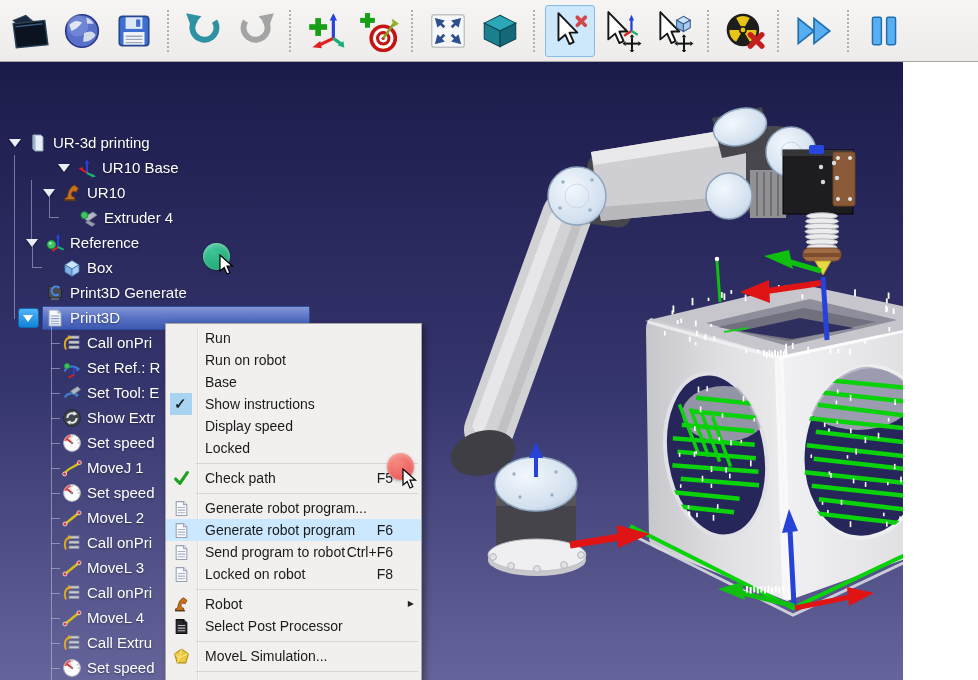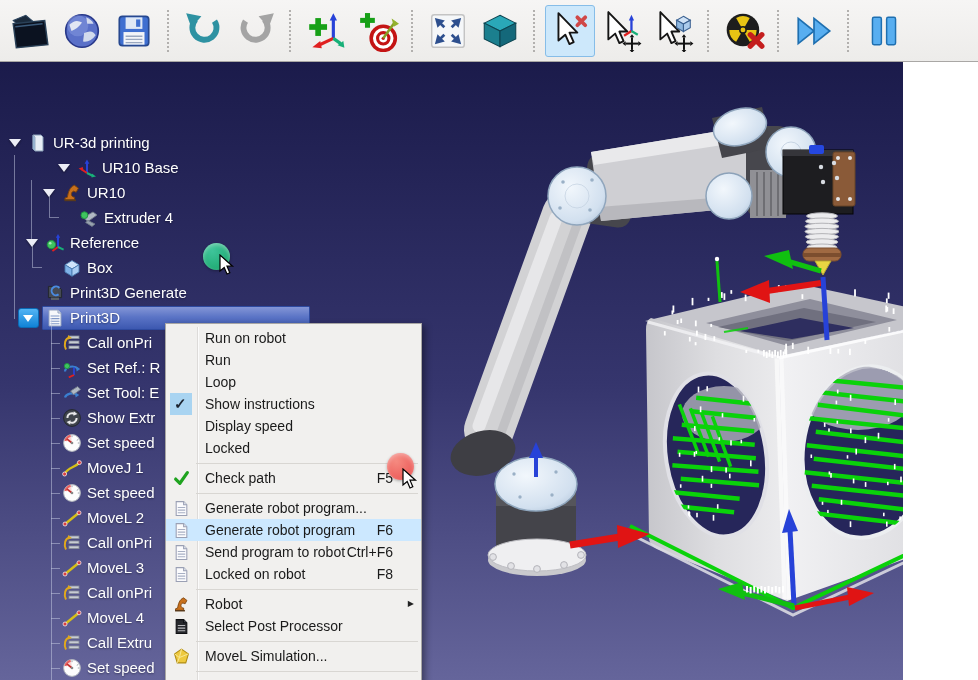--- a/index.html
+++ b/index.html
@@ -856,29 +856,29 @@
               <use href="#speed-icon"></use>
             </svg></div>
           <span class="tlabel" style="left: 87px;">Set speed</span>
         </div>
         <div class="gline" style="left: 51px; top: 194px; height: 425px;"></div>
       </div>
 
     <div class="menu">
         <div class="mitem">
           <div class="mico"></div>
+          <div class="mlabel">Run</div>
+        </div>
+        <div class="mitem">
+          <div class="mico"></div>
           <div class="mlabel">Run on robot</div>
         </div>
         <div class="mitem">
           <div class="mico"></div>
-          <div class="mlabel">Run</div>
-        </div>
-        <div class="mitem">
-          <div class="mico"></div>
-          <div class="mlabel">Loop</div>
+          <div class="mlabel">Base</div>
         </div>
         <div class="mitem">
           <div class="mico chk"></div>
           <div class="mlabel">Show instructions</div>
         </div>
         <div class="mitem">
           <div class="mico"></div>
           <div class="mlabel">Display speed</div>
         </div>
         <div class="mitem">

